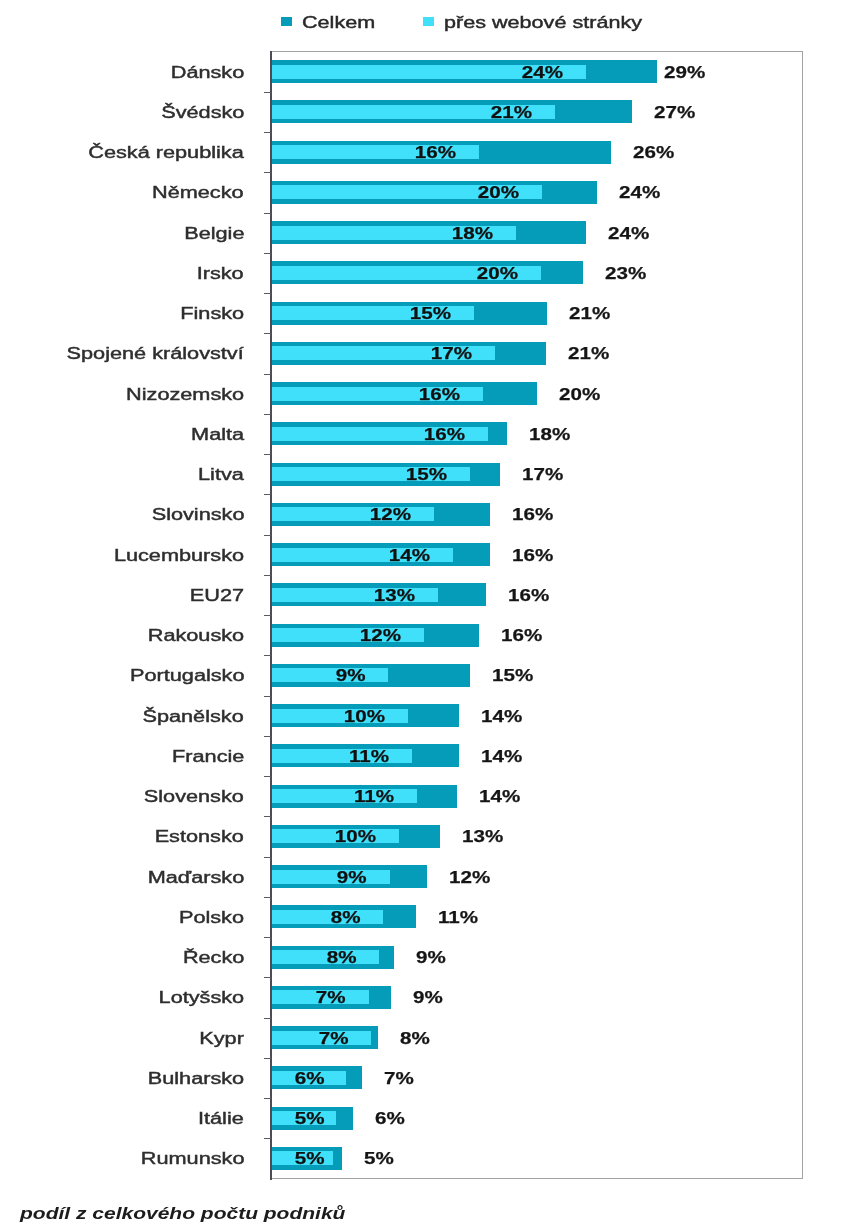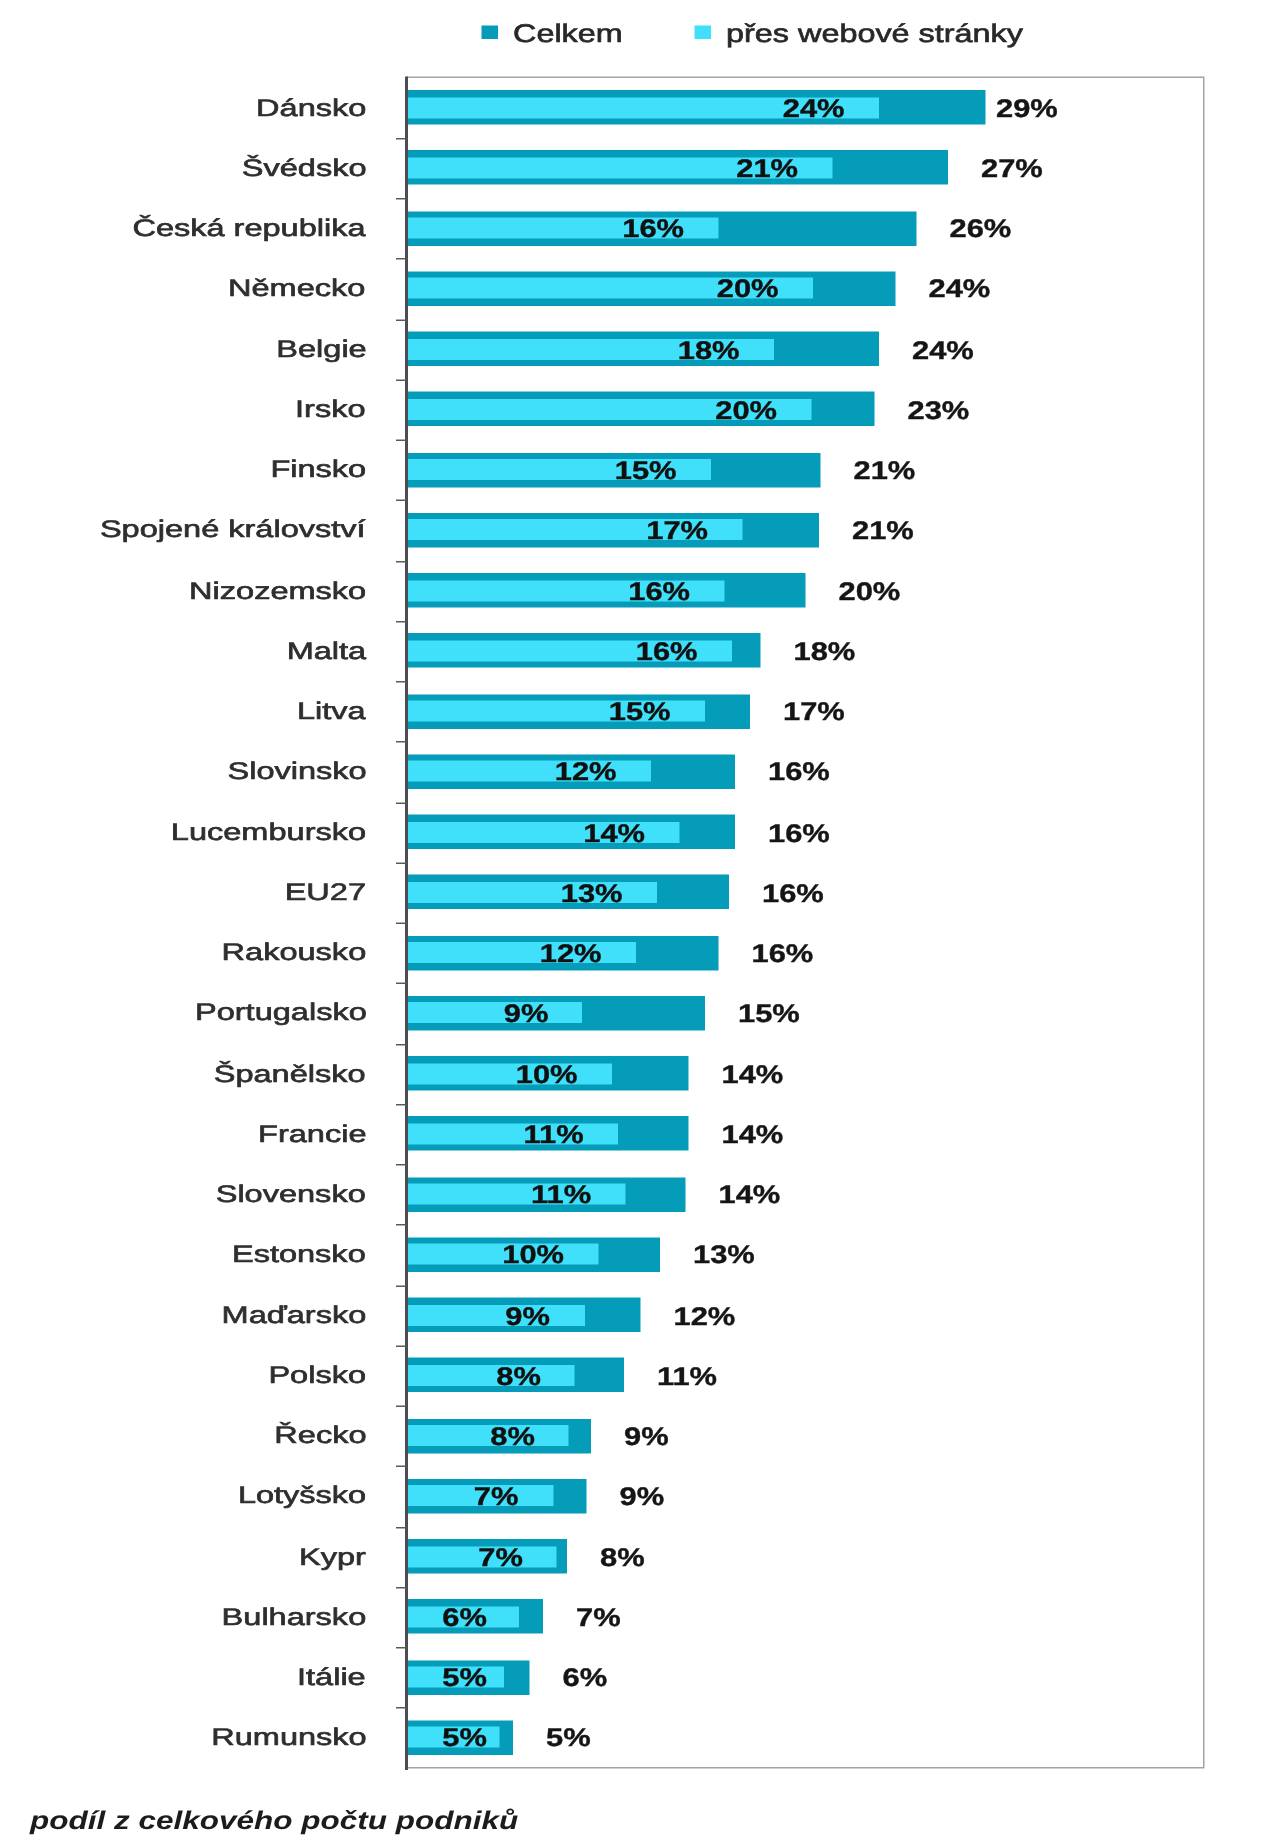--- a/index.html
+++ b/index.html
@@ -5,21 +5,21 @@
   html,body{margin:0;padding:0;}
   .legend-label,.cat-label,.web-label,.total-label,#footnote{ -webkit-font-smoothing:antialiased; will-change:transform; }
   body{
     width:858px;height:1225px;
     background:#ffffff;
     font-family:"Liberation Sans", sans-serif;
     overflow:hidden;
     position:relative;
   }
   #legend{ position:absolute; left:0; top:0; width:858px; height:40px; }
-  .legend-item{ position:absolute;margin-left:40px; }
+  .legend-item{ position:absolute; }
   .legend-swatch{ position:absolute; width:11.6px; height:9.2px; top:4.2px; left:0; }
   .legend-label{
     position:absolute; left:21.5px; top:0;
     font-size:17px; color:#282828; white-space:nowrap;
     -webkit-text-stroke:0.42px #282828;
     transform:scaleX(1.27); transform-origin:left center;
   }
   #plot{
     position:absolute; left:271px; top:51px;
     width:532px; height:1128px;

